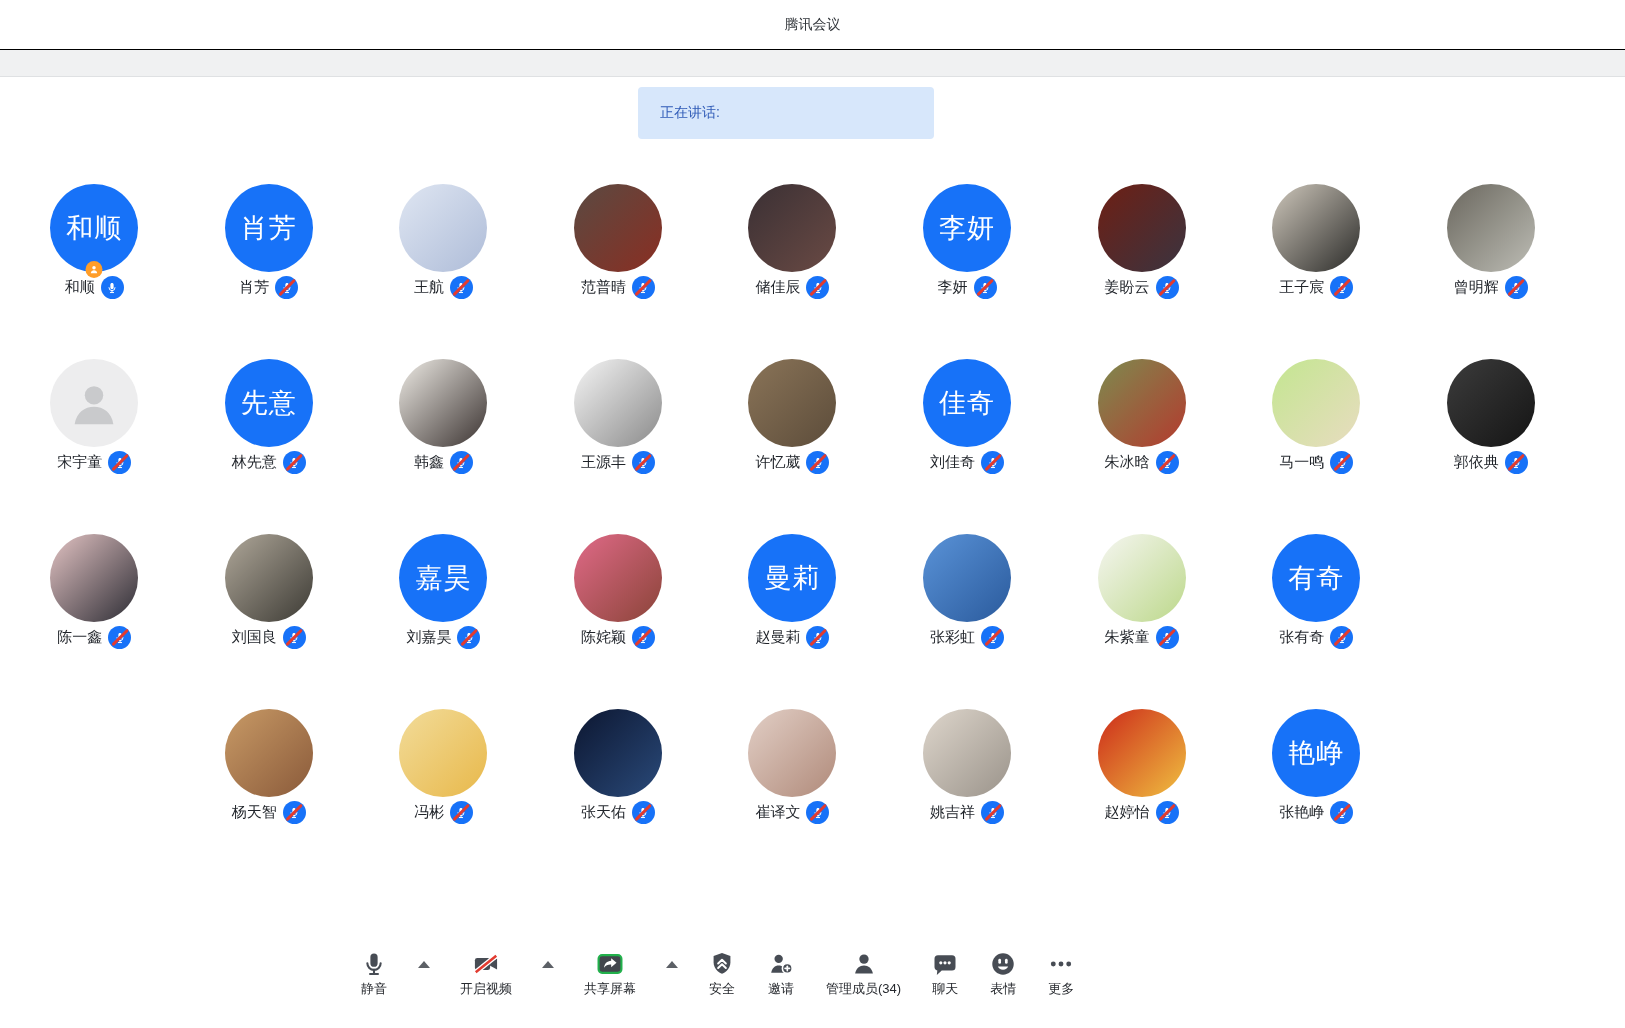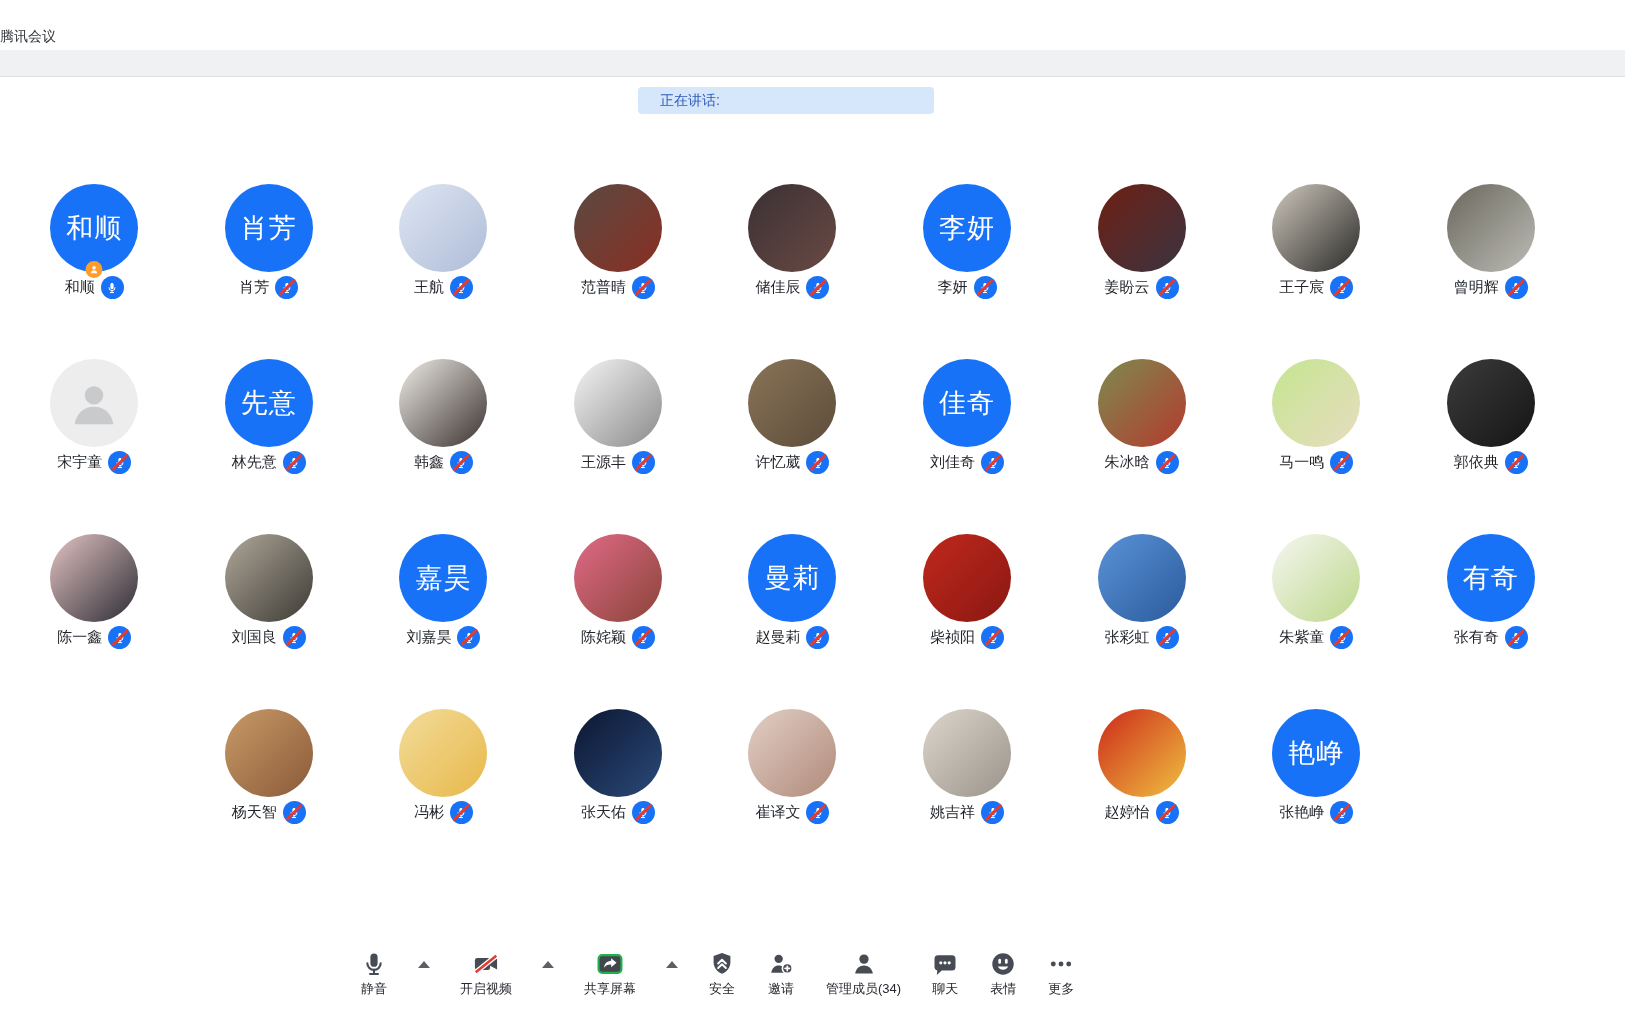--- a/index.html
+++ b/index.html
@@ -1,27 +1,27 @@
 <!DOCTYPE html>
 <html><head>
 <meta charset="utf-8">
 <style>
   html,body{margin:0;padding:0;background:#fff;}
   .app{position:relative;width:1625px;height:1028px;background:#ffffff;overflow:hidden;
        font-family:"Liberation Sans","DejaVu Sans",sans-serif;-webkit-font-smoothing:antialiased;}
 
   
-  .titlebar{position:absolute;top:12px;left:0;right:0;height:49px;background:#ffffff;
-            border-bottom:7px solid #000000;display:flex;align-items:center;
+  .titlebar{position:absolute;top:0;left:0;right:0;height:49px;background:#ffffff;
+            border-bottom:7px solid #000000;display:flex;align-items:center;justify-content:center;
             font-size:14px;color:#33373c;}
   .subbar{position:absolute;top:50px;left:0;right:0;height:26px;background:#f0f1f2;
           border-bottom:1px solid #dfe1e3;}
 
   
-  .speaking-banner{position:absolute;top:87px;left:638px;width:296px;height:27px;background:#d7e7fb;
+  .speaking-banner{position:absolute;top:87px;left:638px;width:296px;height:52px;background:#d7e7fb;
                    border-radius:4px;display:flex;align-items:center;padding-left:22px;box-sizing:border-box;
                    font-size:14px;color:#2f5bb7;}
 
   
   .grid{position:absolute;top:184px;left:7px;width:1571px;display:grid;
         grid-template-columns:repeat(9,1fr);grid-auto-rows:175px;}
   .cell{display:flex;flex-direction:column;align-items:center;cursor:default;}
   .avatar{width:88px;height:88px;border-radius:50%;flex:none;position:relative;
           display:flex;align-items:center;justify-content:center;}
   .avatar.initials{background:#1772f8;color:#fff;font-size:27px;letter-spacing:1px;}
@@ -410,35 +410,20 @@
               <path d="M12 3.6c1.6 0 2.8 1.2 2.8 2.8v4.8c0 1.6-1.2 2.8-2.8 2.8s-2.8-1.2-2.8-2.8V6.4c0-1.6 1.2-2.8 2.8-2.8z" fill="#fff"></path>
               <path d="M6.8 11.4a5.2 5.2 0 0 0 10.4 0" stroke="#fff" stroke-width="1.7" fill="none" stroke-linecap="round"></path>
               <line x1="12" y1="16.6" x2="12" y2="19.6" stroke="#fff" stroke-width="1.7" stroke-linecap="round"></line>
               <line x1="9.2" y1="19.8" x2="14.8" y2="19.8" stroke="#fff" stroke-width="1.7" stroke-linecap="round"></line>
             </svg>
             <span class="slash"></span>
           </span>
         </div>
       </div>
       <div class="cell">
-        <div class="avatar photo" style="background: linear-gradient(135deg, rgb(192, 40, 28), rgb(138, 24, 18));"></div>
-        <div class="nameline">
-          <span class="pname">柴祯阳</span>
-          <span class="mic-badge">
-            <svg width="14" height="14" viewBox="0 0 24 24">
-              <path d="M12 3.6c1.6 0 2.8 1.2 2.8 2.8v4.8c0 1.6-1.2 2.8-2.8 2.8s-2.8-1.2-2.8-2.8V6.4c0-1.6 1.2-2.8 2.8-2.8z" fill="#fff"></path>
-              <path d="M6.8 11.4a5.2 5.2 0 0 0 10.4 0" stroke="#fff" stroke-width="1.7" fill="none" stroke-linecap="round"></path>
-              <line x1="12" y1="16.6" x2="12" y2="19.6" stroke="#fff" stroke-width="1.7" stroke-linecap="round"></line>
-              <line x1="9.2" y1="19.8" x2="14.8" y2="19.8" stroke="#fff" stroke-width="1.7" stroke-linecap="round"></line>
-            </svg>
-            <span class="slash"></span>
-          </span>
-        </div>
-      </div>
-      <div class="cell">
         <div class="avatar photo" style="background: linear-gradient(135deg, rgb(90, 147, 216), rgb(42, 90, 156));"></div>
         <div class="nameline">
           <span class="pname">张彩虹</span>
           <span class="mic-badge">
             <svg width="14" height="14" viewBox="0 0 24 24">
               <path d="M12 3.6c1.6 0 2.8 1.2 2.8 2.8v4.8c0 1.6-1.2 2.8-2.8 2.8s-2.8-1.2-2.8-2.8V6.4c0-1.6 1.2-2.8 2.8-2.8z" fill="#fff"></path>
               <path d="M6.8 11.4a5.2 5.2 0 0 0 10.4 0" stroke="#fff" stroke-width="1.7" fill="none" stroke-linecap="round"></path>
               <line x1="12" y1="16.6" x2="12" y2="19.6" stroke="#fff" stroke-width="1.7" stroke-linecap="round"></line>
               <line x1="9.2" y1="19.8" x2="14.8" y2="19.8" stroke="#fff" stroke-width="1.7" stroke-linecap="round"></line>
             </svg>

